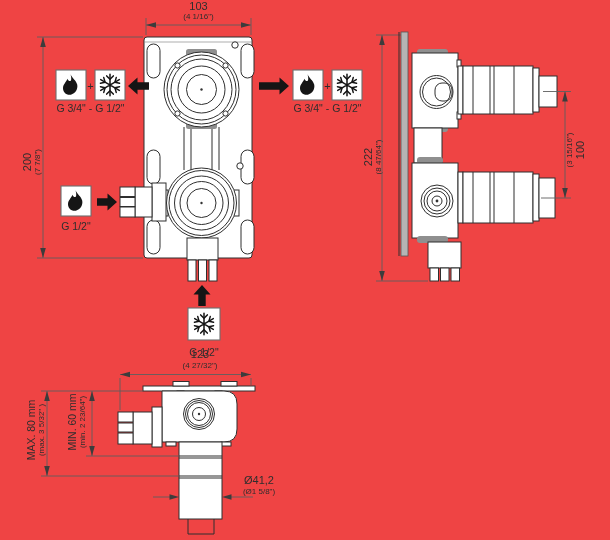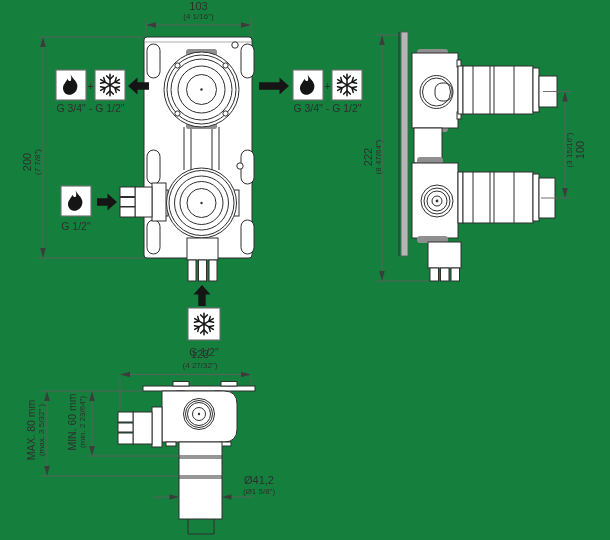--- a/index.html
+++ b/index.html
@@ -1,16 +1,16 @@
 <!DOCTYPE html>
 <html><head>
 <meta charset="utf-8">
 <style>
   html,body{margin:0;padding:0;background:#fff;}
-  .canvas{position:relative;width:610px;height:540px;background:#15803d;overflow:hidden;}
+  .canvas{position:relative;width:610px;height:540px;background:#ef4444;overflow:hidden;}
   svg{display:block;}
   svg text{font-family:"Liberation Sans", sans-serif;fill:#2e2e2e;text-anchor:middle;}
   .t11{font-size:11px;}
   .t10{font-size:10.5px;}
   .t8{font-size:8px;}
   .s{fill:none;stroke:#2f2f2f;stroke-width:1;}
   .sw{fill:#ffffff;stroke:#2f2f2f;stroke-width:1;}
   .thin{fill:none;stroke:#8a8a8a;stroke-width:0.7;}
   .dim{fill:none;stroke:#5f5f5f;stroke-width:0.9;}
   .ah{fill:#3c3c3c;stroke:none;}

